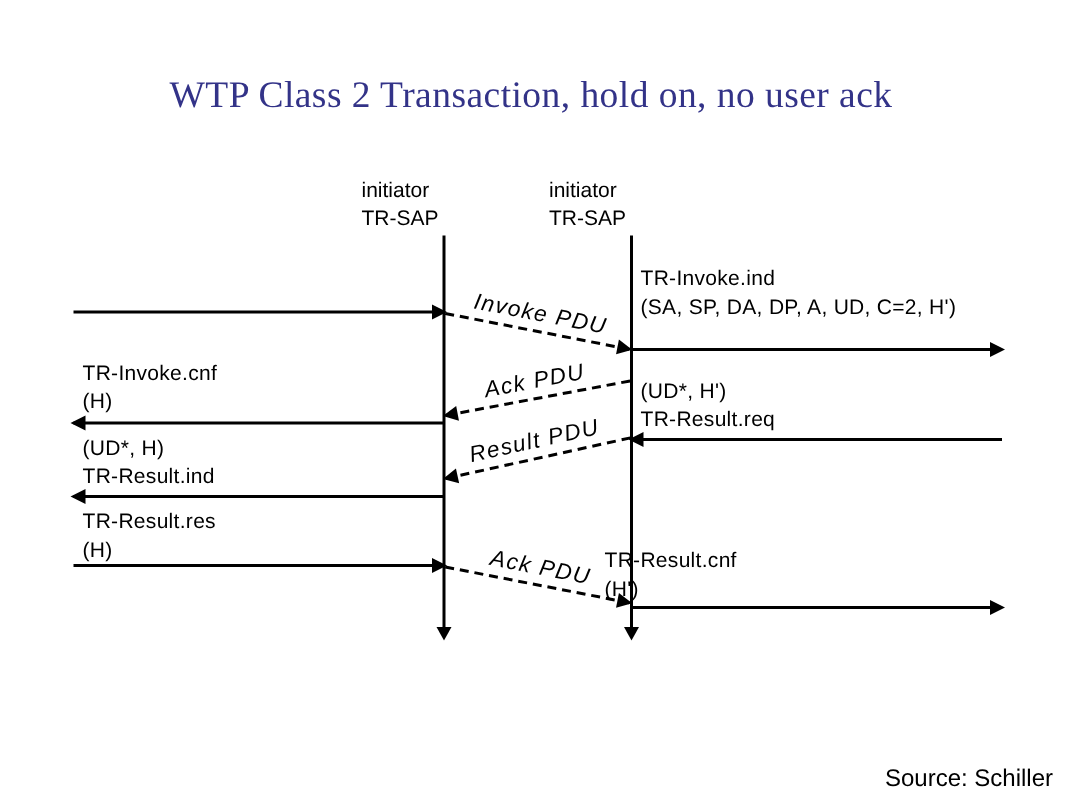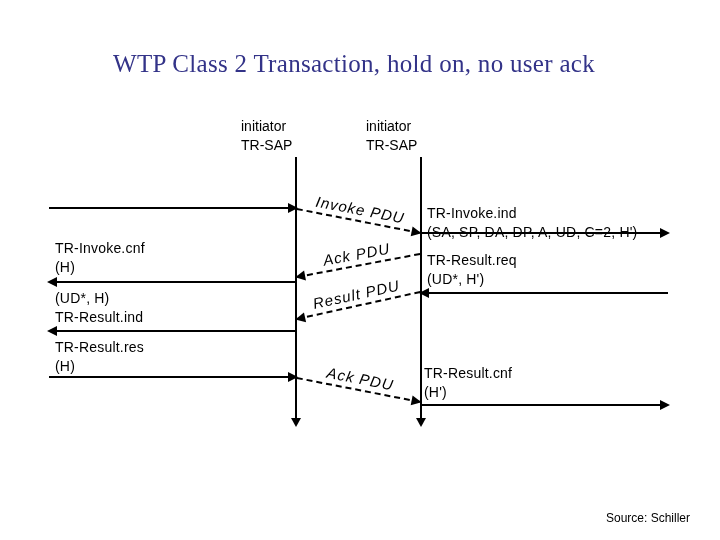--- a/index.html
+++ b/index.html
@@ -37,21 +37,21 @@
     border-right:10px solid #000;
   }
   .diag{
     position:absolute;height:0;border-top:2px dashed #000;
     transform-origin:0 0;
   }
   .diag-label{
     position:absolute;top:-21px;left:0;width:100%;text-align:center;
     font-size:15px;font-style:italic;letter-spacing:1px;white-space:nowrap;
   }
-  .source{position:absolute;top:511px;right:30px;font-size:12px;}
+  .source{position:absolute;top:511px;right:18px;font-size:16px;}
 </style>
 </head>
 <body>
 
 <div class="slide">
 
   <div class="title" style="color:#333388">WTP Class 2 Transaction, hold on, no user ack</div>
 
   <div class="col-header" style="left:241px">
     <div>initiator</div>
@@ -90,37 +90,37 @@
   </div>
 
   <div class="evt" style="left:55px;top:338px">
     <div>TR-Result.res</div>
     <div>(H)</div>
   </div>
   <div class="harrow" style="left:49px;top:376px;width:247px">
     <span class="head-r"></span>
   </div>
 
-  <div class="evt" style="left:427px;top:204px">
+  <div class="evt" style="left:427px;top:176px">
     <div>TR-Invoke.ind</div>
     <div>(SA, SP, DA, DP, A, UD, C=2, H')</div>
   </div>
   <div class="harrow" style="left:421px;top:232px;width:247px">
     <span class="head-r"></span>
   </div>
 
   <div class="evt" style="left:427px;top:251px">
+    <div>(UD*, H')</div>
     <div>TR-Result.req</div>
-    <div>(UD*, H')</div>
   </div>
   <div class="harrow" style="left:421px;top:292px;width:247px">
     <span class="head-l"></span>
   </div>
 
-  <div class="evt" style="left:424px;top:364px">
+  <div class="evt" style="left:403px;top:364px">
     <div>TR-Result.cnf</div>
     <div>(H')</div>
   </div>
   <div class="harrow" style="left:421px;top:404px;width:247px">
     <span class="head-r"></span>
   </div>
 
   <div class="diag" style="left:297px;top:208px;width:125px;transform:rotate(11deg)">
     <span class="diag-label">Invoke PDU</span>
     <span class="head-r"></span>

